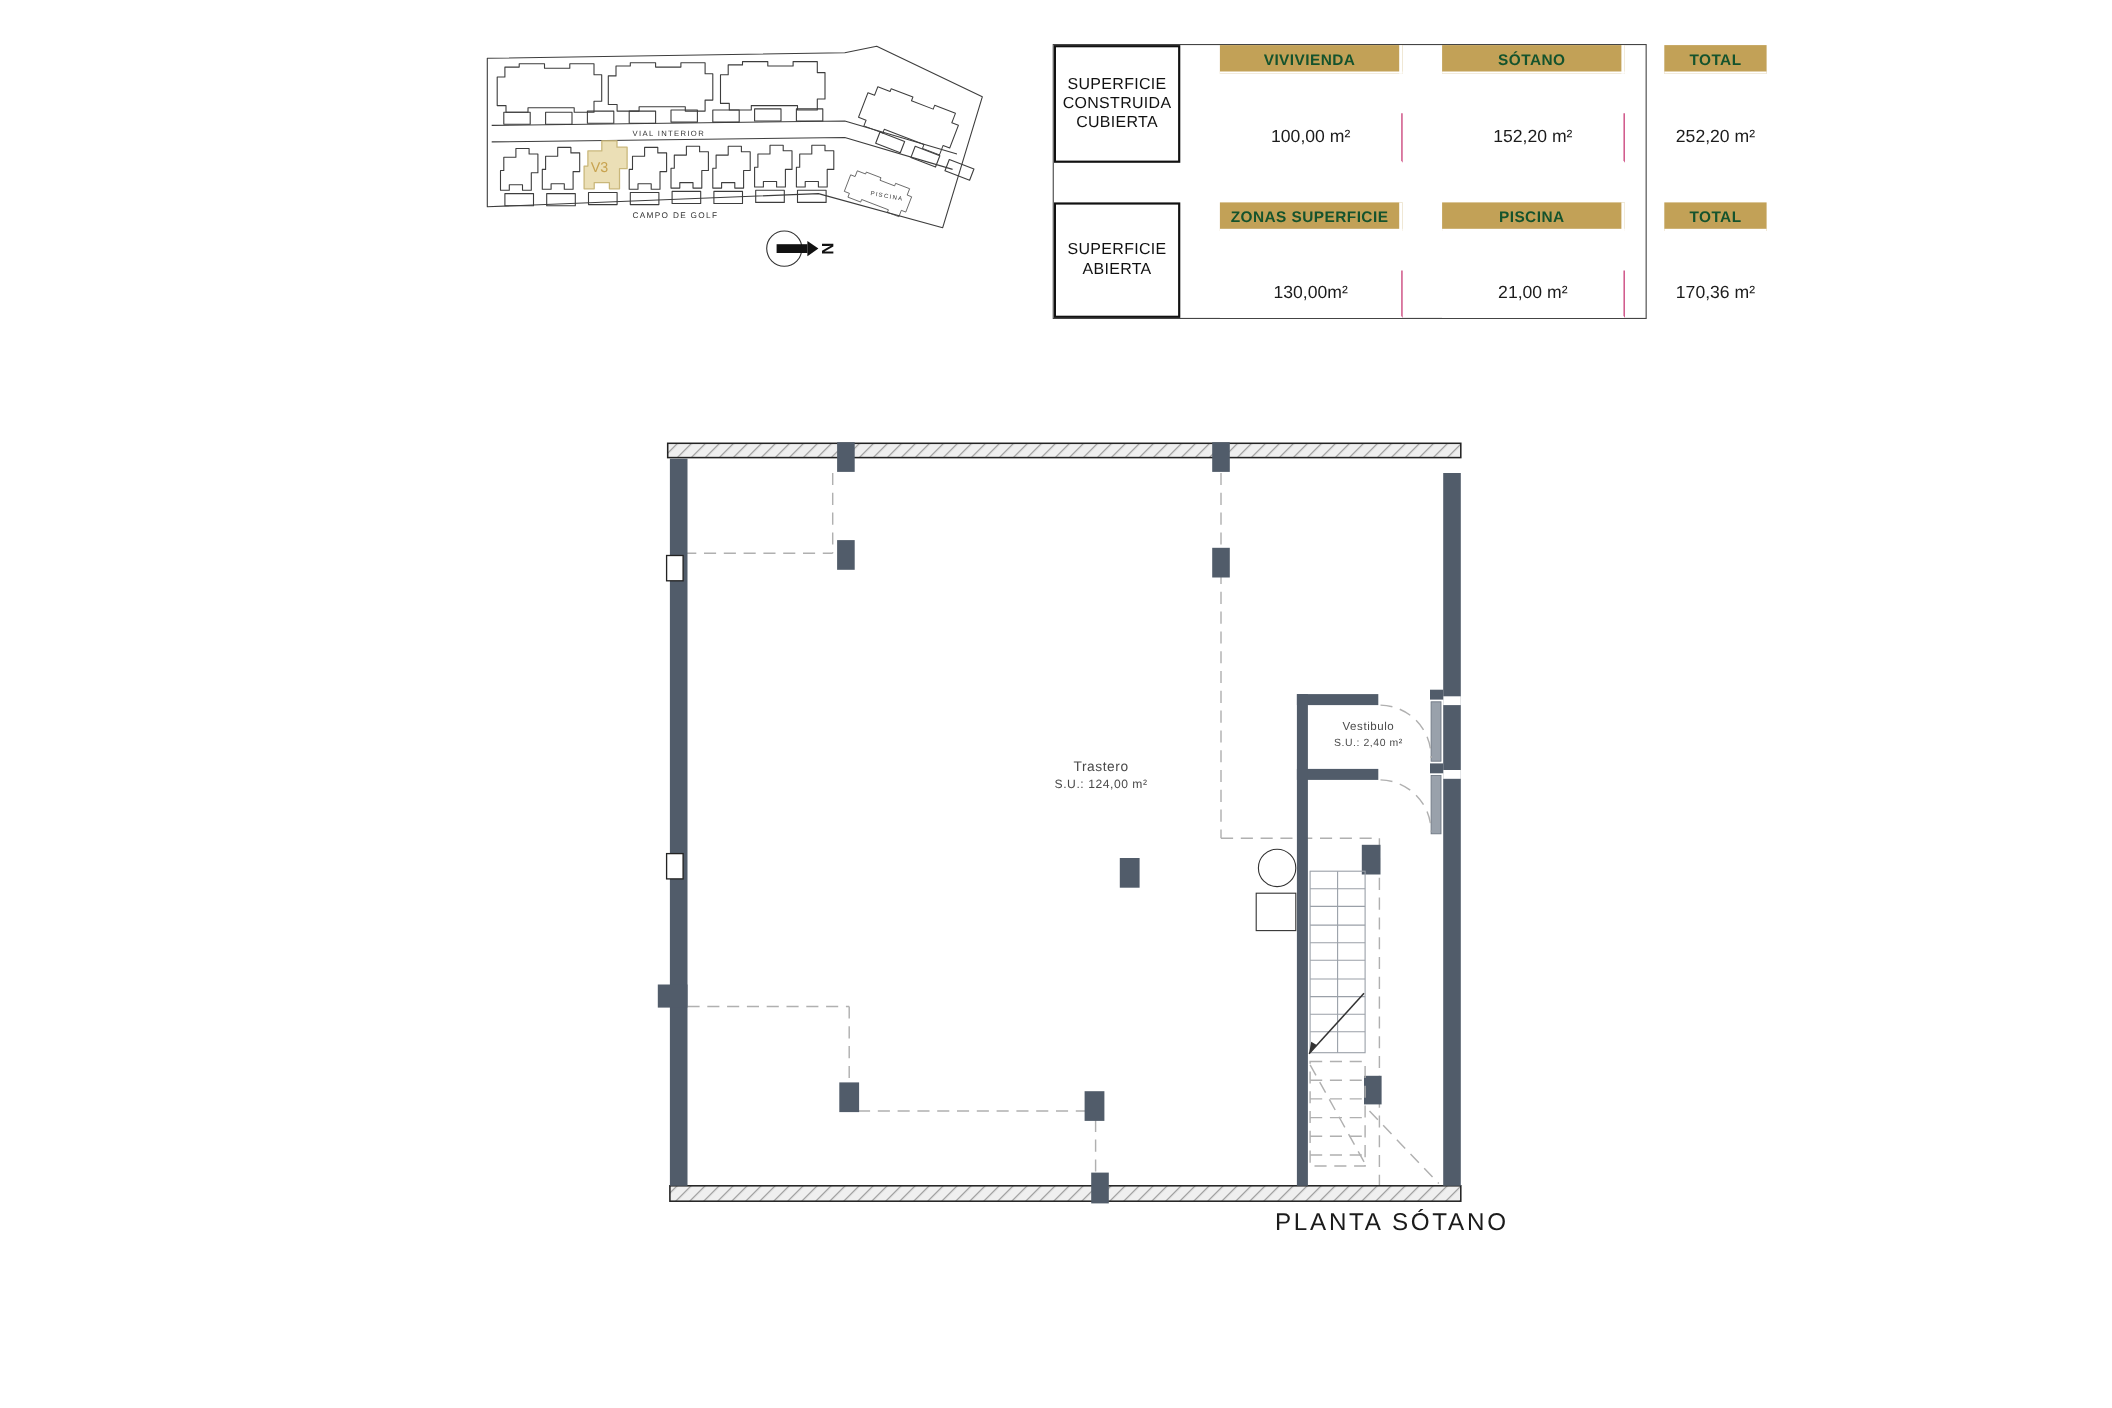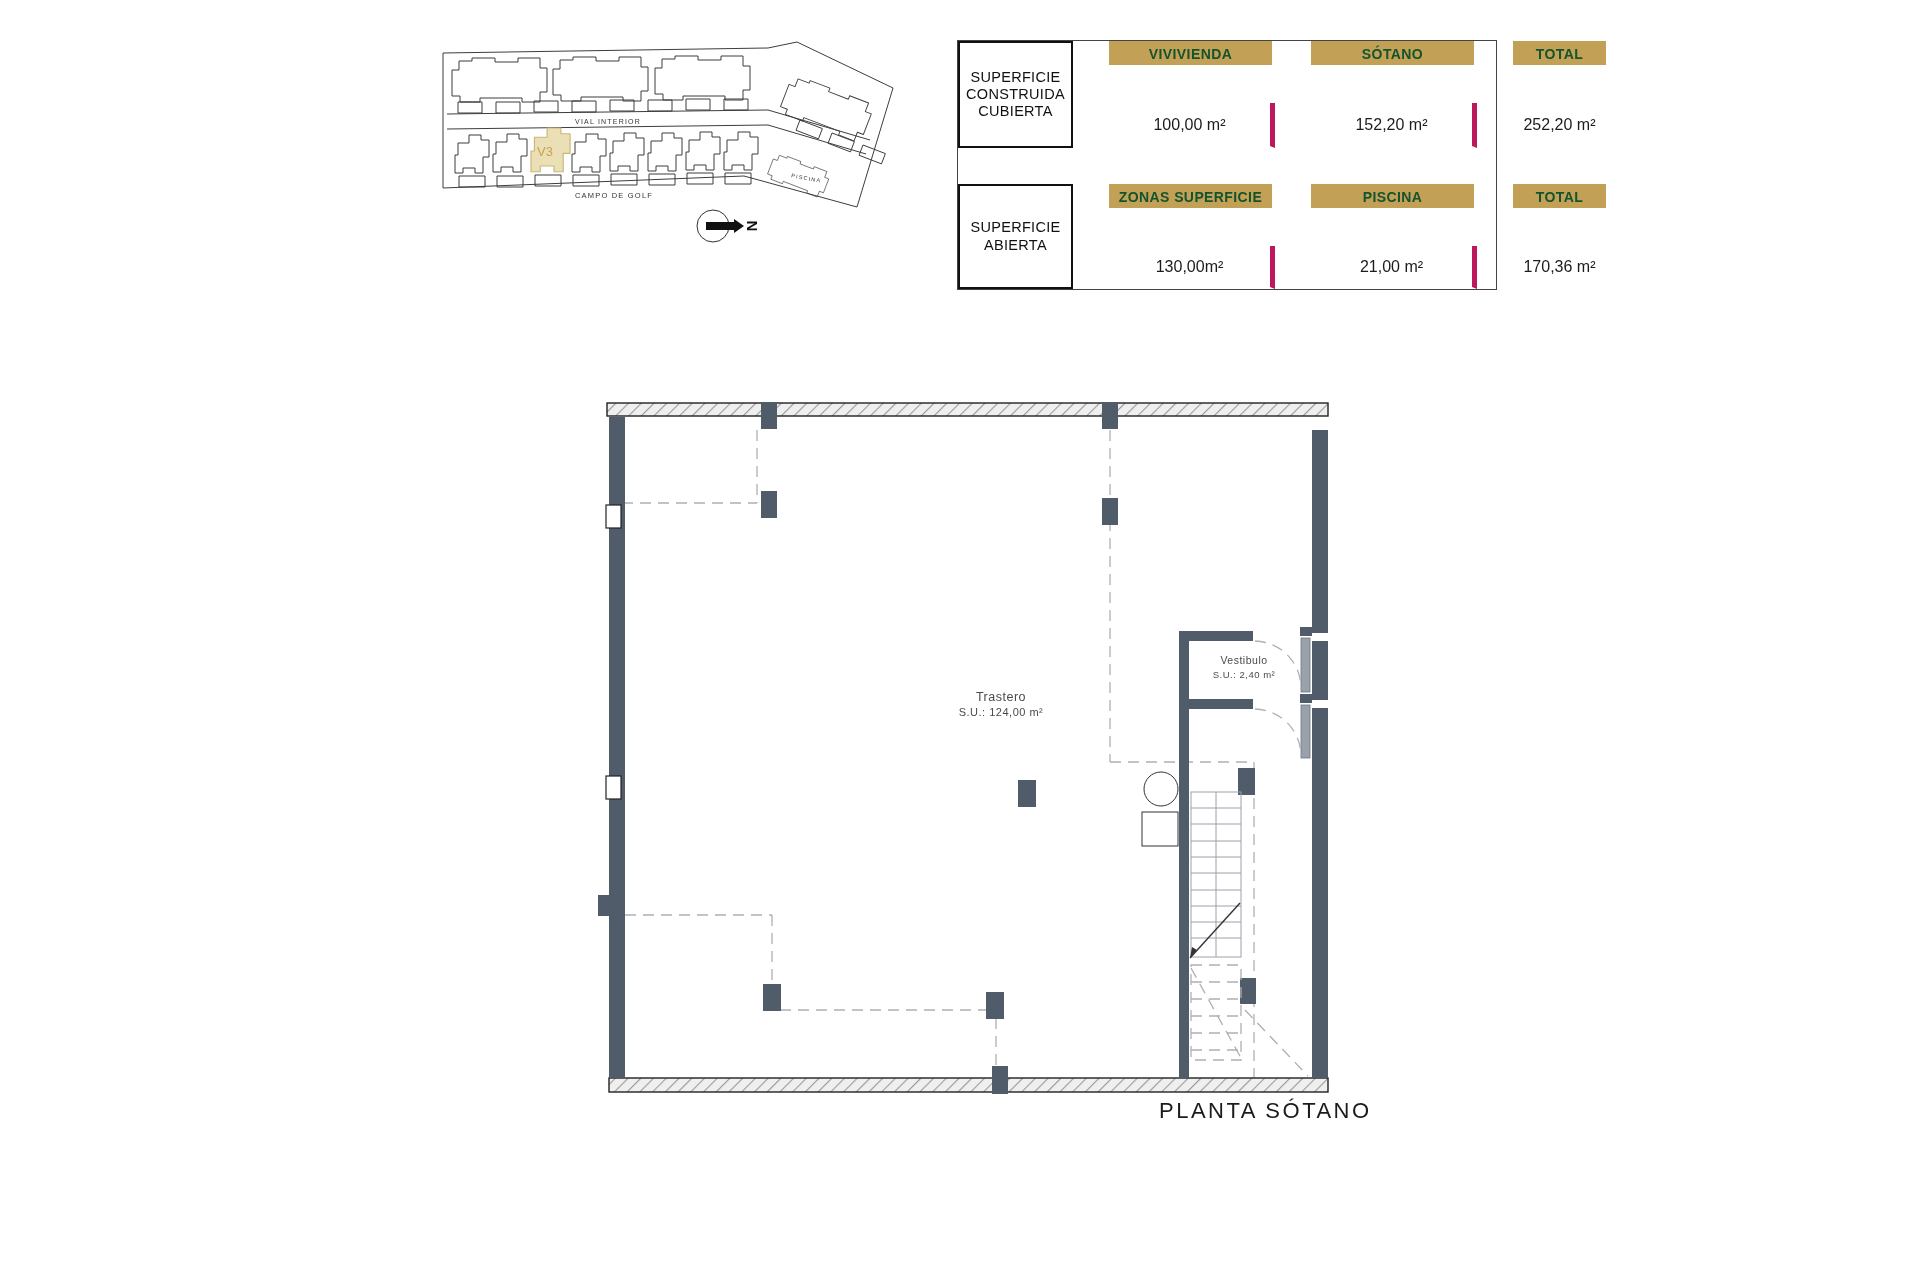--- a/index.html
+++ b/index.html
@@ -26,21 +26,21 @@
   .t-grid{display:grid;grid-template-columns:115px 166px 166px 93px;
           grid-template-rows:26px 45px 26px 43px;border:1px solid #444;box-sizing:border-box;gap:36px;}
   .t-rowhead{grid-column:1;background:#fff;border:2px solid #111;display:flex;align-items:center;
              justify-content:center;text-align:center;font-size:14.5px;color:#111;
              line-height:1.18;letter-spacing:0.3px;padding:2px;box-sizing:border-box;z-index:2;}
   .t-gold{background:#C2A157;color:#14532d;font-size:14px;font-weight:bold;text-align:center;
           line-height:26px;letter-spacing:0.4px;border-right:3px solid #fff;
           border-bottom:2px solid #fff;box-sizing:border-box;white-space:nowrap;overflow:hidden;}
   .t-gold.last{border-right:none;}
   .t-val{background:#fff;color:#1c1c1c;font-size:16px;text-align:center;display:flex;
-         align-items:center;justify-content:center;border-right:5px solid #be185d;
+         align-items:center;justify-content:center;border-right:1px solid #be185d;
          border-bottom:2px solid #fff;box-sizing:border-box;}
   .t-val.last{border-right:none;}
   .t-val.bold{font-weight:normal;}
 
   .plan-caption{position:absolute;left:1159px;top:1098px;width:210px;text-align:center;
                 font-size:22px;color:#1b1b1b;letter-spacing:2.5px;white-space:nowrap;}
 </style>
 </head>
 <body>
 

